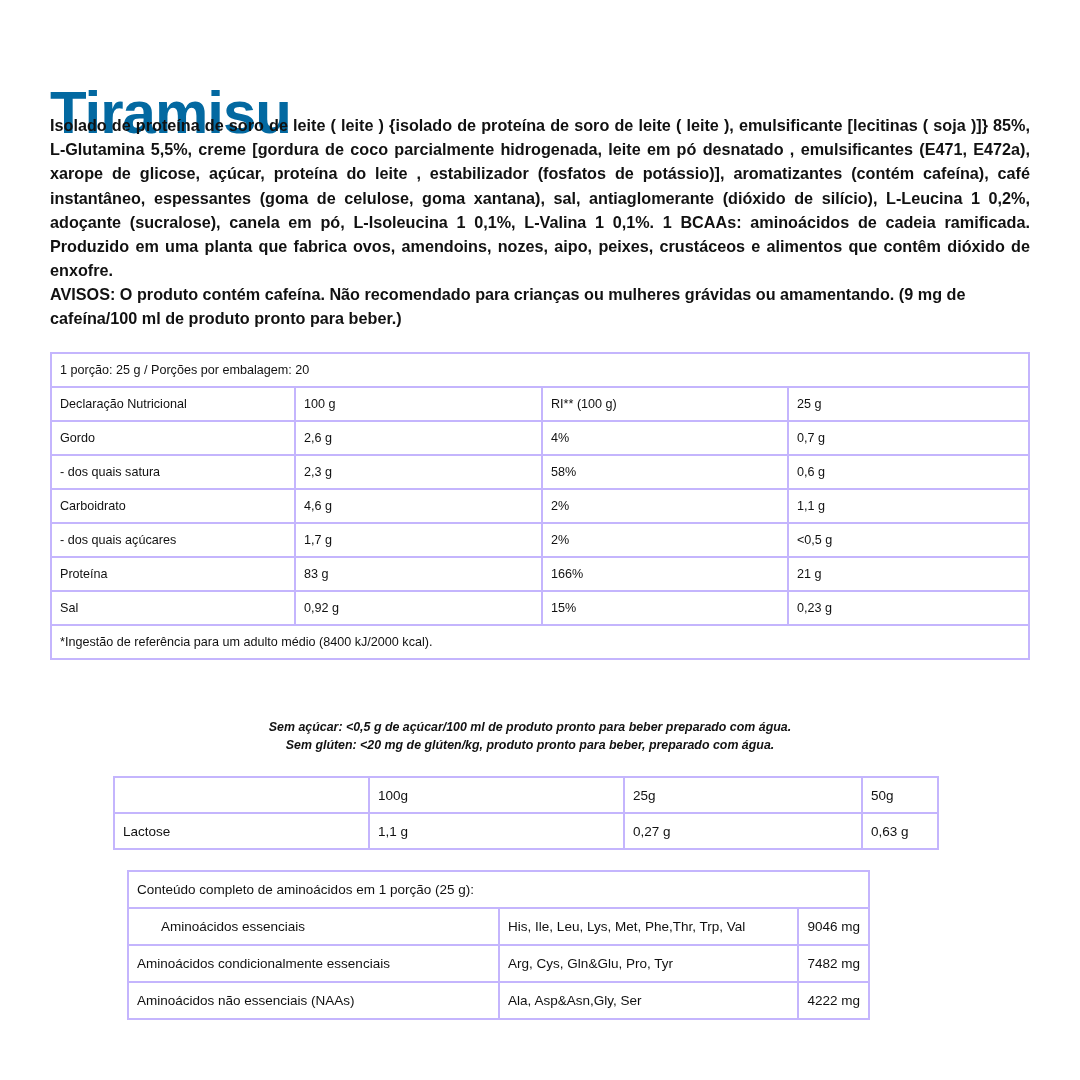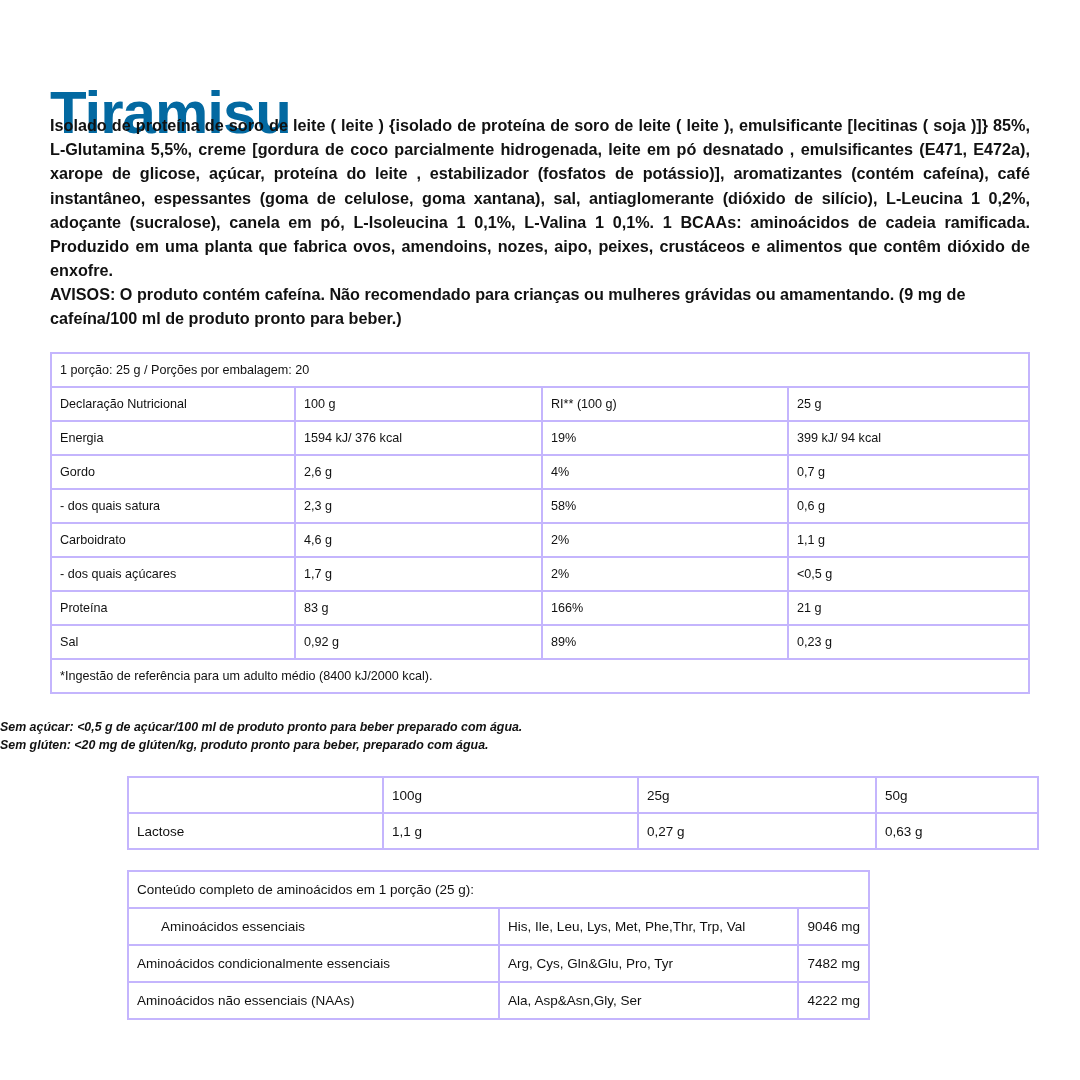--- a/index.html
+++ b/index.html
@@ -30,24 +30,24 @@
     font-size: 13px; padding: 0 8px; vertical-align: middle;
     white-space: nowrap; color: #111;
   }
   .nutri { left: 50px; top: 352px; width: 980px; }
   .nutri td { height: 32px; font-size: 12.6px; }
   .nutri td.c1 { width: 226px; }
   .nutri td.c2 { width: 229px; }
   .nutri td.c3 { width: 228px; }
   .notes {
     position: absolute; left: 0; top: 718px; width: 1060px;
-    text-align: left; font-size: 12.4px; font-style: italic; font-weight: bold;
+    text-align: center; font-size: 12.4px; font-style: italic; font-weight: bold;
     line-height: 18px; color: #111;
   }
-  .lactose { left: 127px; top: 776px; width: 912px; }
+  .lactose { left: 113px; top: 776px; width: 826px; }
   .lactose td { height: 34px; font-size: 13.5px; }
   .lactose td.l1 { width: 237px; }
   .lactose td.l2 { width: 237px; }
   .lactose td.l3 { width: 220px; }
   .amino { left: 127px; top: 870px; width: 743px; }
   .amino td { height: 35px; font-size: 13.5px; }
   .amino td.a1 { width: 351px; padding-left: 32px; }
   .amino td.a2 { width: 291px; }
 </style>
 </head>
@@ -64,26 +64,20 @@
 <table class="nutri">
   <tbody>
       <tr>
     <td colspan="4">1 porção: 25 g / Porções por embalagem: 20</td>
   </tr>
   <tr>
     <td class="c1">Declaração Nutricional</td>
     <td class="c2">100 g</td>
     <td class="c3">RI** (100 g)</td>
     <td>25 g</td>
-  </tr>
-  <tr>
-    <td>Energia</td>
-    <td>1594 kJ/ 376 kcal</td>
-    <td>19%</td>
-    <td>399 kJ/ 94 kcal</td>
   </tr>
   <tr>
     <td>Gordo</td>
     <td>2,6 g</td>
     <td>4%</td>
     <td>0,7 g</td>
   </tr>
   <tr>
     <td>- dos quais satura</td>
     <td>2,3 g</td>
@@ -104,21 +98,21 @@
   </tr>
   <tr>
     <td>Proteína</td>
     <td>83 g</td>
     <td>166%</td>
     <td>21 g</td>
   </tr>
   <tr>
     <td>Sal</td>
     <td>0,92 g</td>
-    <td>89%</td>
+    <td>15%</td>
     <td>0,23 g</td>
   </tr>
   <tr>
     <td colspan="4">*Ingestão de referência para um adulto médio (8400 kJ/2000 kcal).</td>
   </tr>
 </tbody>
   </table>
 
 <div class="notes">
   <div>Sem açúcar: &lt;0,5 g de açúcar/100 ml de produto pronto para beber preparado com água.</div>

